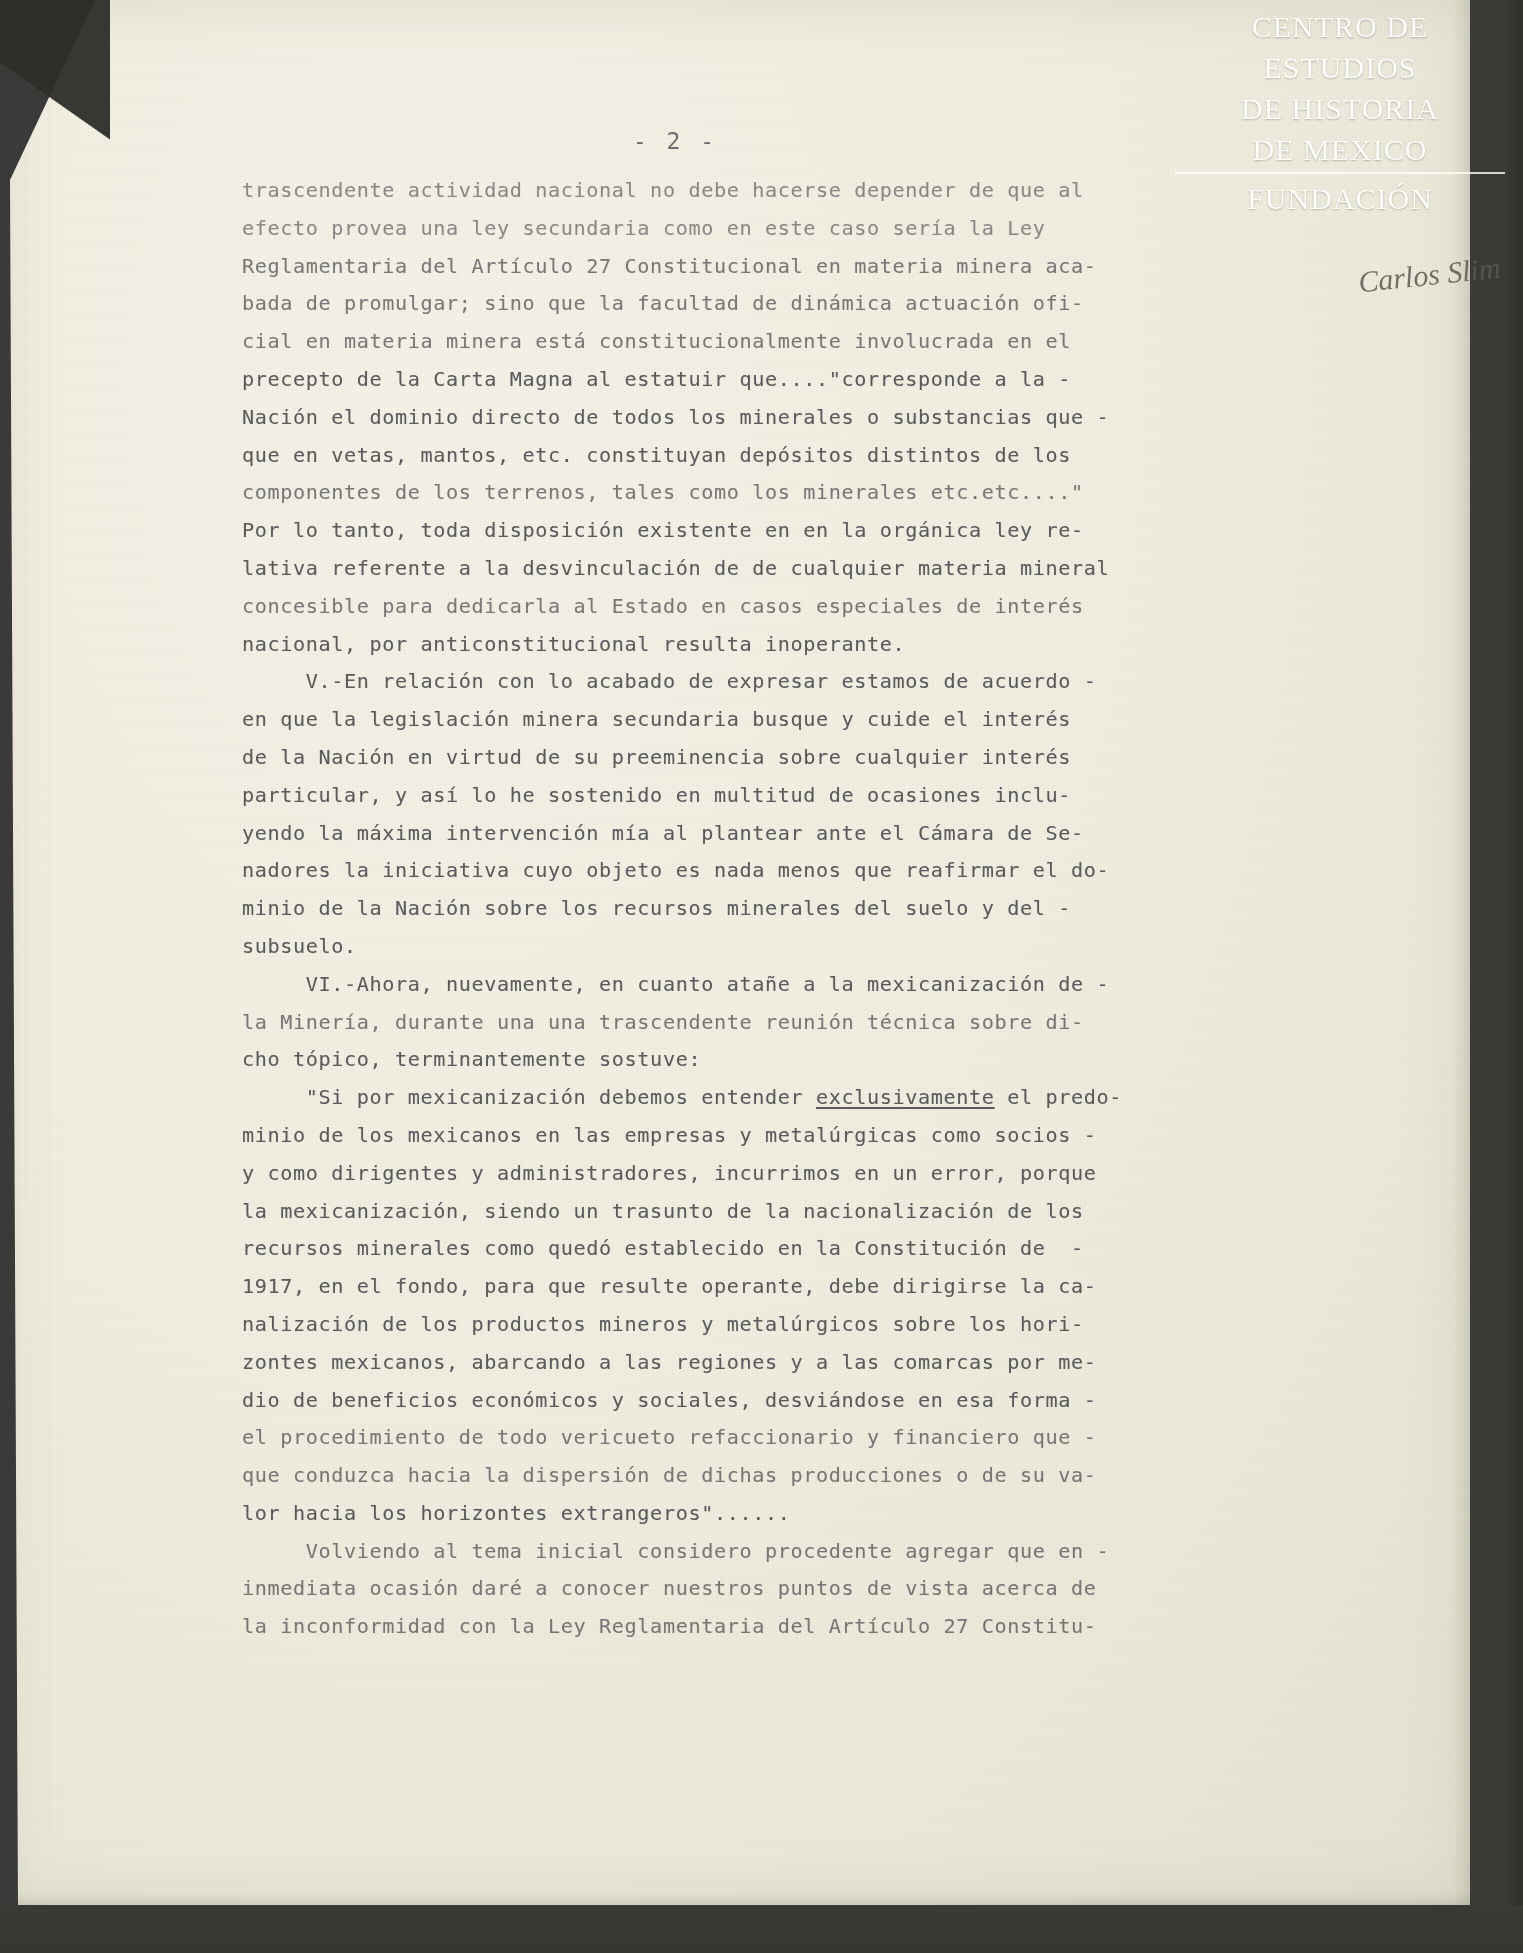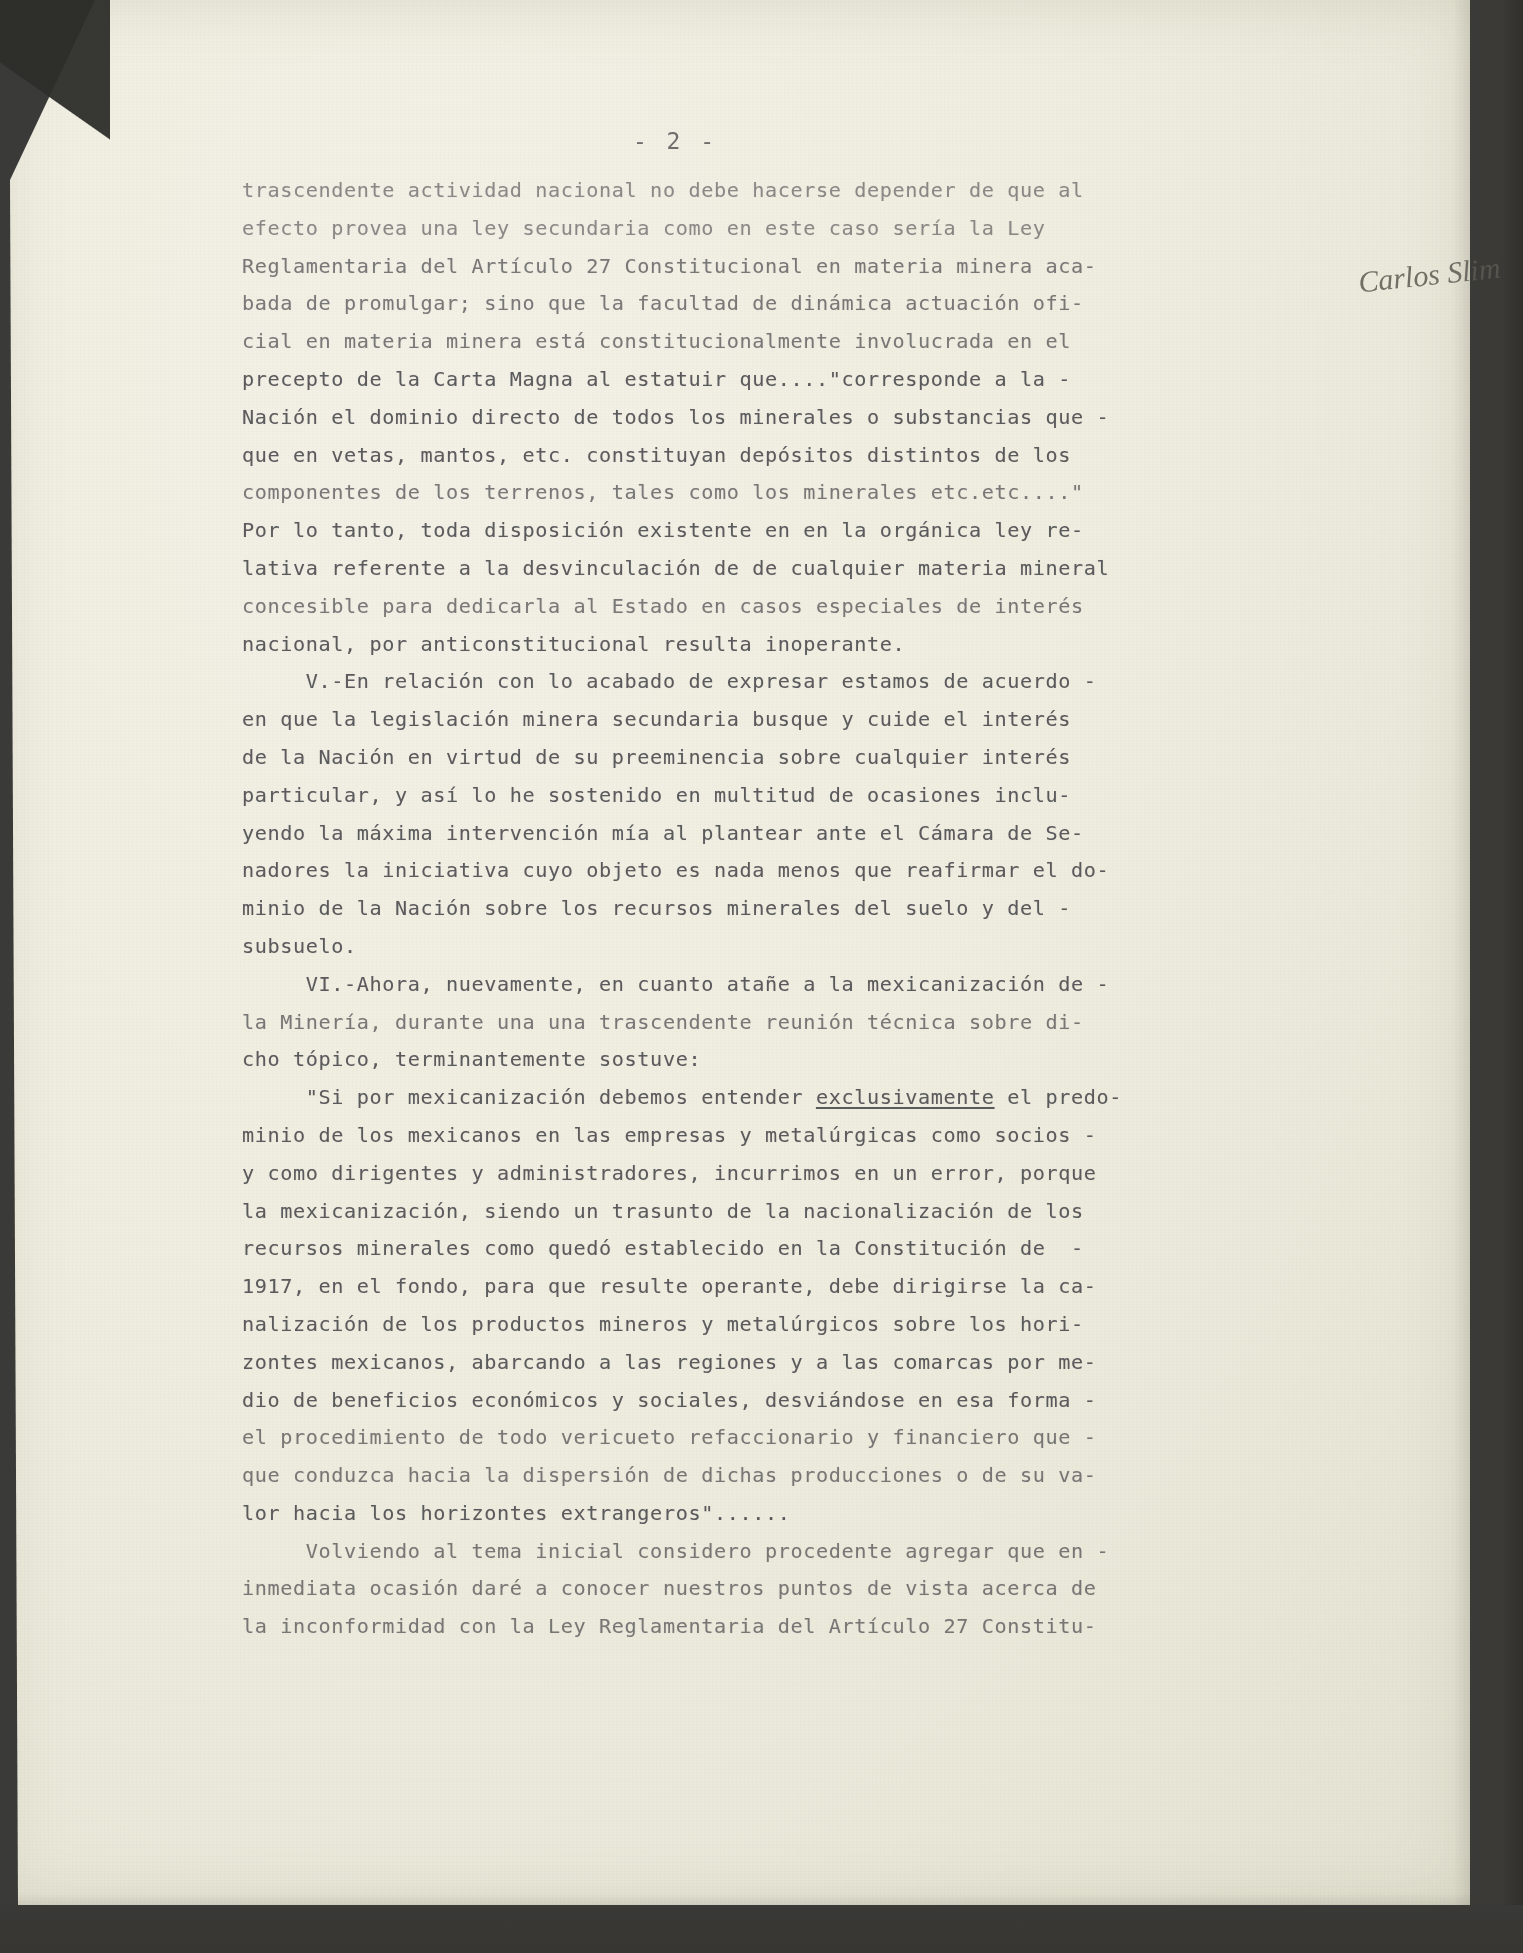--- a/index.html
+++ b/index.html
@@ -160,16 +160,24 @@
 
     <div class="page-number">- 2 -</div>
 
     <div class="typed-body"><span class="ln f1">trascendente actividad nacional no debe hacerse depender de que al</span><span class="ln f1">efecto provea una ley secundaria como en este caso sería la Ley</span><span class="ln f2">Reglamentaria del Artículo 27 Constitucional en materia minera aca-</span><span class="ln f2">bada de promulgar; sino que la facultad de dinámica actuación ofi-</span><span class="ln f2">cial en materia minera está constitucionalmente involucrada en el</span><span class="ln f3">precepto de la Carta Magna al estatuir que...."corresponde a la -</span><span class="ln f3">Nación el dominio directo de todos los minerales o substancias que -</span><span class="ln f3">que en vetas, mantos, etc. constituyan depósitos distintos de los</span><span class="ln f2">componentes de los terrenos, tales como los minerales etc.etc...."</span><span class="ln f3">Por lo tanto, toda disposición existente en en la orgánica ley re-</span><span class="ln f3">lativa referente a la desvinculación de de cualquier materia mineral</span><span class="ln f2">concesible para dedicarla al Estado en casos especiales de interés</span><span class="ln f3">nacional, por anticonstitucional resulta inoperante.</span><span class="ln f3">     V.-En relación con lo acabado de expresar estamos de acuerdo -</span><span class="ln f3">en que la legislación minera secundaria busque y cuide el interés</span><span class="ln f3">de la Nación en virtud de su preeminencia sobre cualquier interés</span><span class="ln f3">particular, y así lo he sostenido en multitud de ocasiones inclu-</span><span class="ln f3">yendo la máxima intervención mía al plantear ante el Cámara de Se-</span><span class="ln f3">nadores la iniciativa cuyo objeto es nada menos que reafirmar el do-</span><span class="ln f3">minio de la Nación sobre los recursos minerales del suelo y del -</span><span class="ln f3">subsuelo.</span><span class="ln f3">     VI.-Ahora, nuevamente, en cuanto atañe a la mexicanización de -</span><span class="ln f2">la Minería, durante una una trascendente reunión técnica sobre di-</span><span class="ln f3">cho tópico, terminantemente sostuve:</span><span class="ln f3">     "Si por mexicanización debemos entender <u>exclusivamente</u> el predo-</span><span class="ln f3">minio de los mexicanos en las empresas y metalúrgicas como socios -</span><span class="ln f3">y como dirigentes y administradores, incurrimos en un error, porque</span><span class="ln f3">la mexicanización, siendo un trasunto de la nacionalización de los</span><span class="ln f3">recursos minerales como quedó establecido en la Constitución de  -</span><span class="ln f3">1917, en el fondo, para que resulte operante, debe dirigirse la ca-</span><span class="ln f3">nalización de los productos mineros y metalúrgicos sobre los hori-</span><span class="ln f3">zontes mexicanos, abarcando a las regiones y a las comarcas por me-</span><span class="ln f3">dio de beneficios económicos y sociales, desviándose en esa forma -</span><span class="ln f2">el procedimiento de todo vericueto refaccionario y financiero que -</span><span class="ln f2">que conduzca hacia la dispersión de dichas producciones o de su va-</span><span class="ln f3">lor hacia los horizontes extrangeros"......</span><span class="ln f2">     Volviendo al tema inicial considero procedente agregar que en -</span><span class="ln f2">inmediata ocasión daré a conocer nuestros puntos de vista acerca de</span><span class="ln f2">la inconformidad con la Ley Reglamentaria del Artículo 27 Constitu-</span></div>
   </div>
 
   <div class="corner-fold"></div>
   <div class="edge-shadow-right"></div>
   <div class="edge-shadow-bottom"></div>
 
+  <div class="watermark">
+    <span class="wm-line">CENTRO DE</span>
+    <span class="wm-line">ESTUDIOS</span>
+    <span class="wm-line">DE HISTORIA</span>
+    <span class="wm-line">DE MEXICO</span>
+    <span class="wm-rule"></span>
+    <span class="wm-line">FUNDACIÓN</span>
+  </div>
 
   <div class="wm-signature">Carlos Slim</div>
 
 </div>
 
 </body></html>

